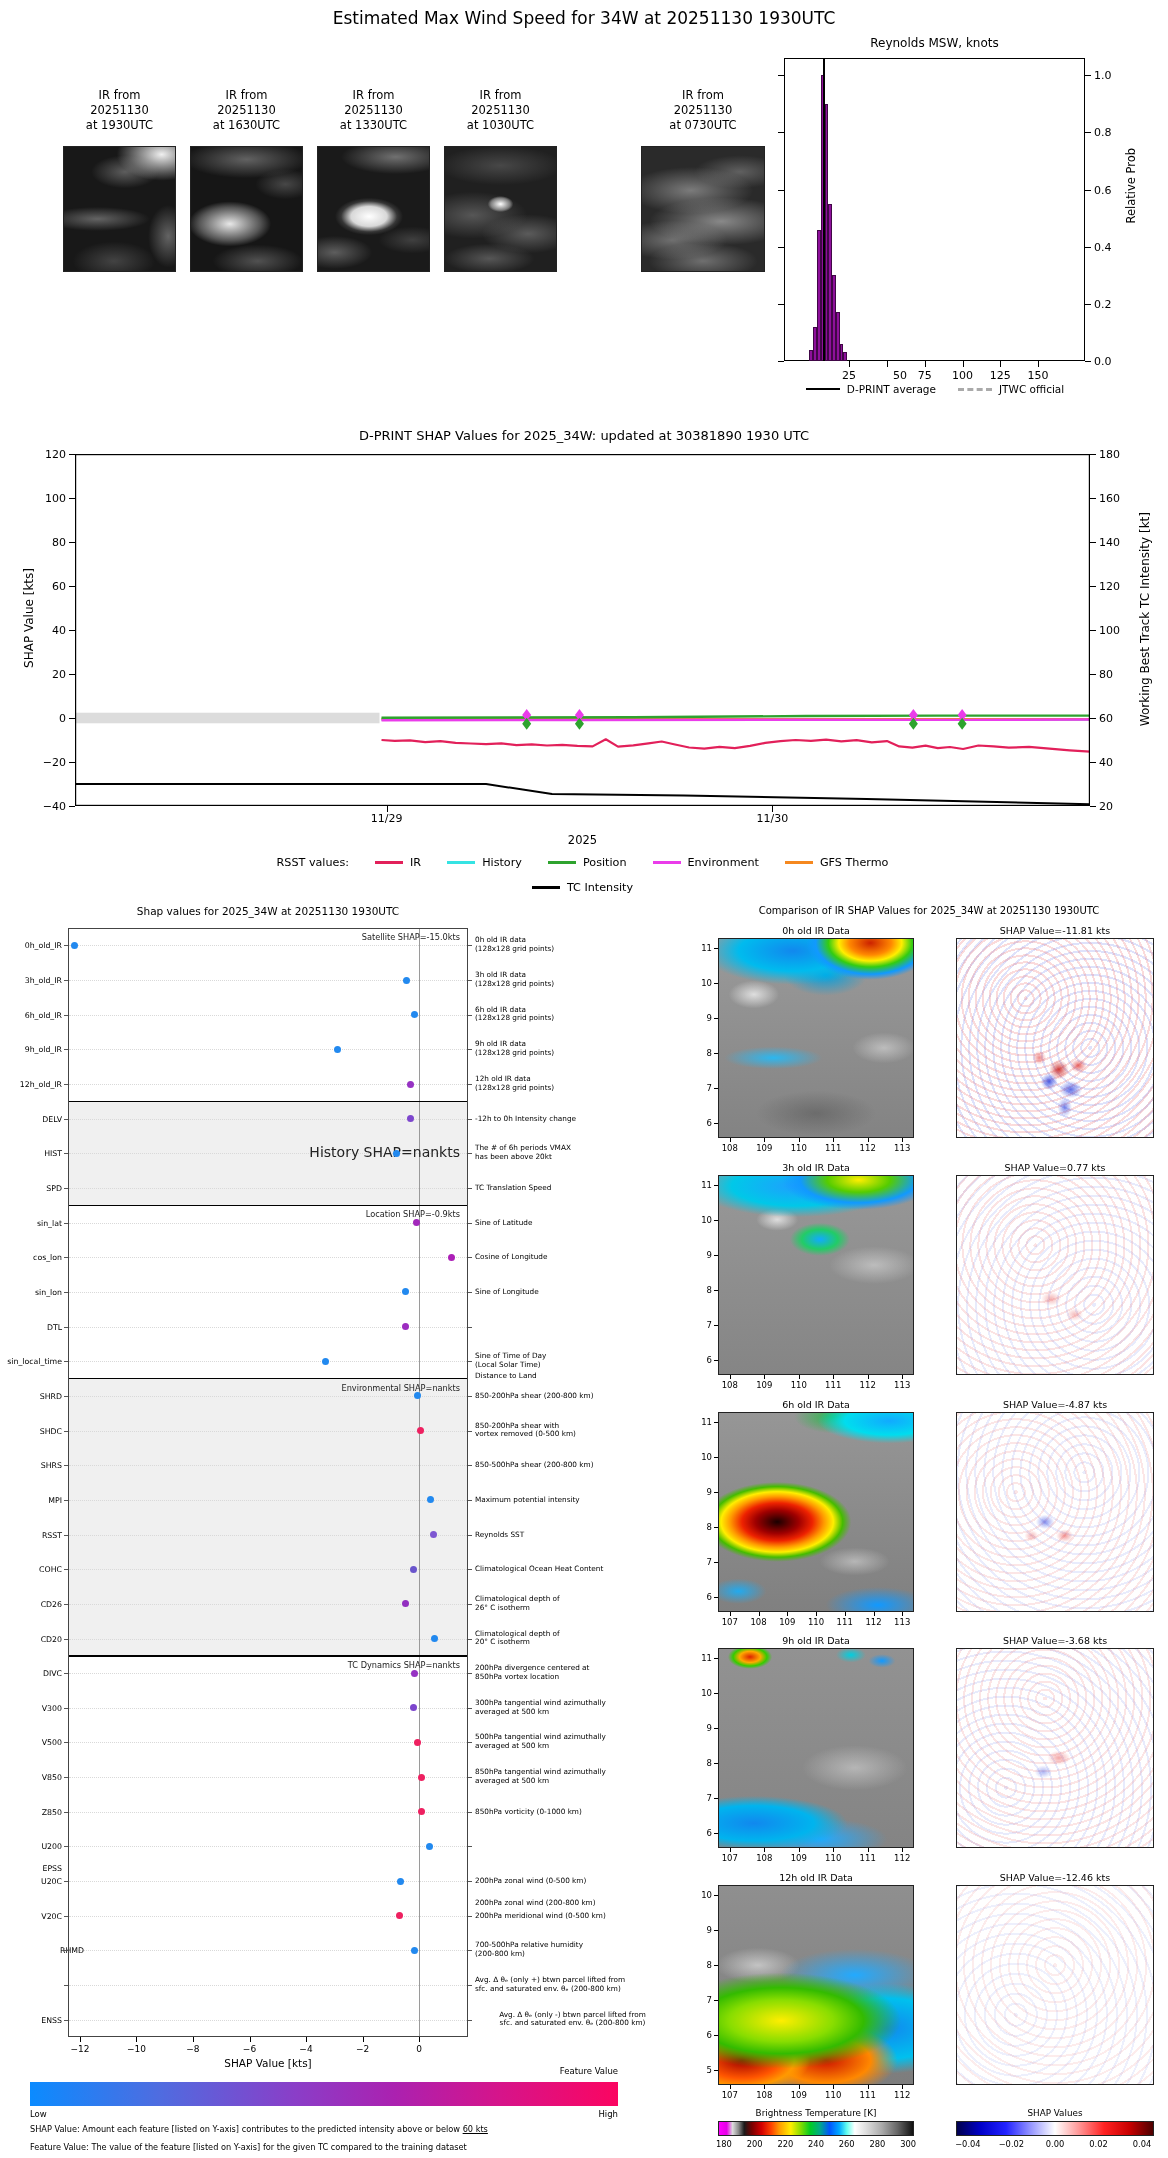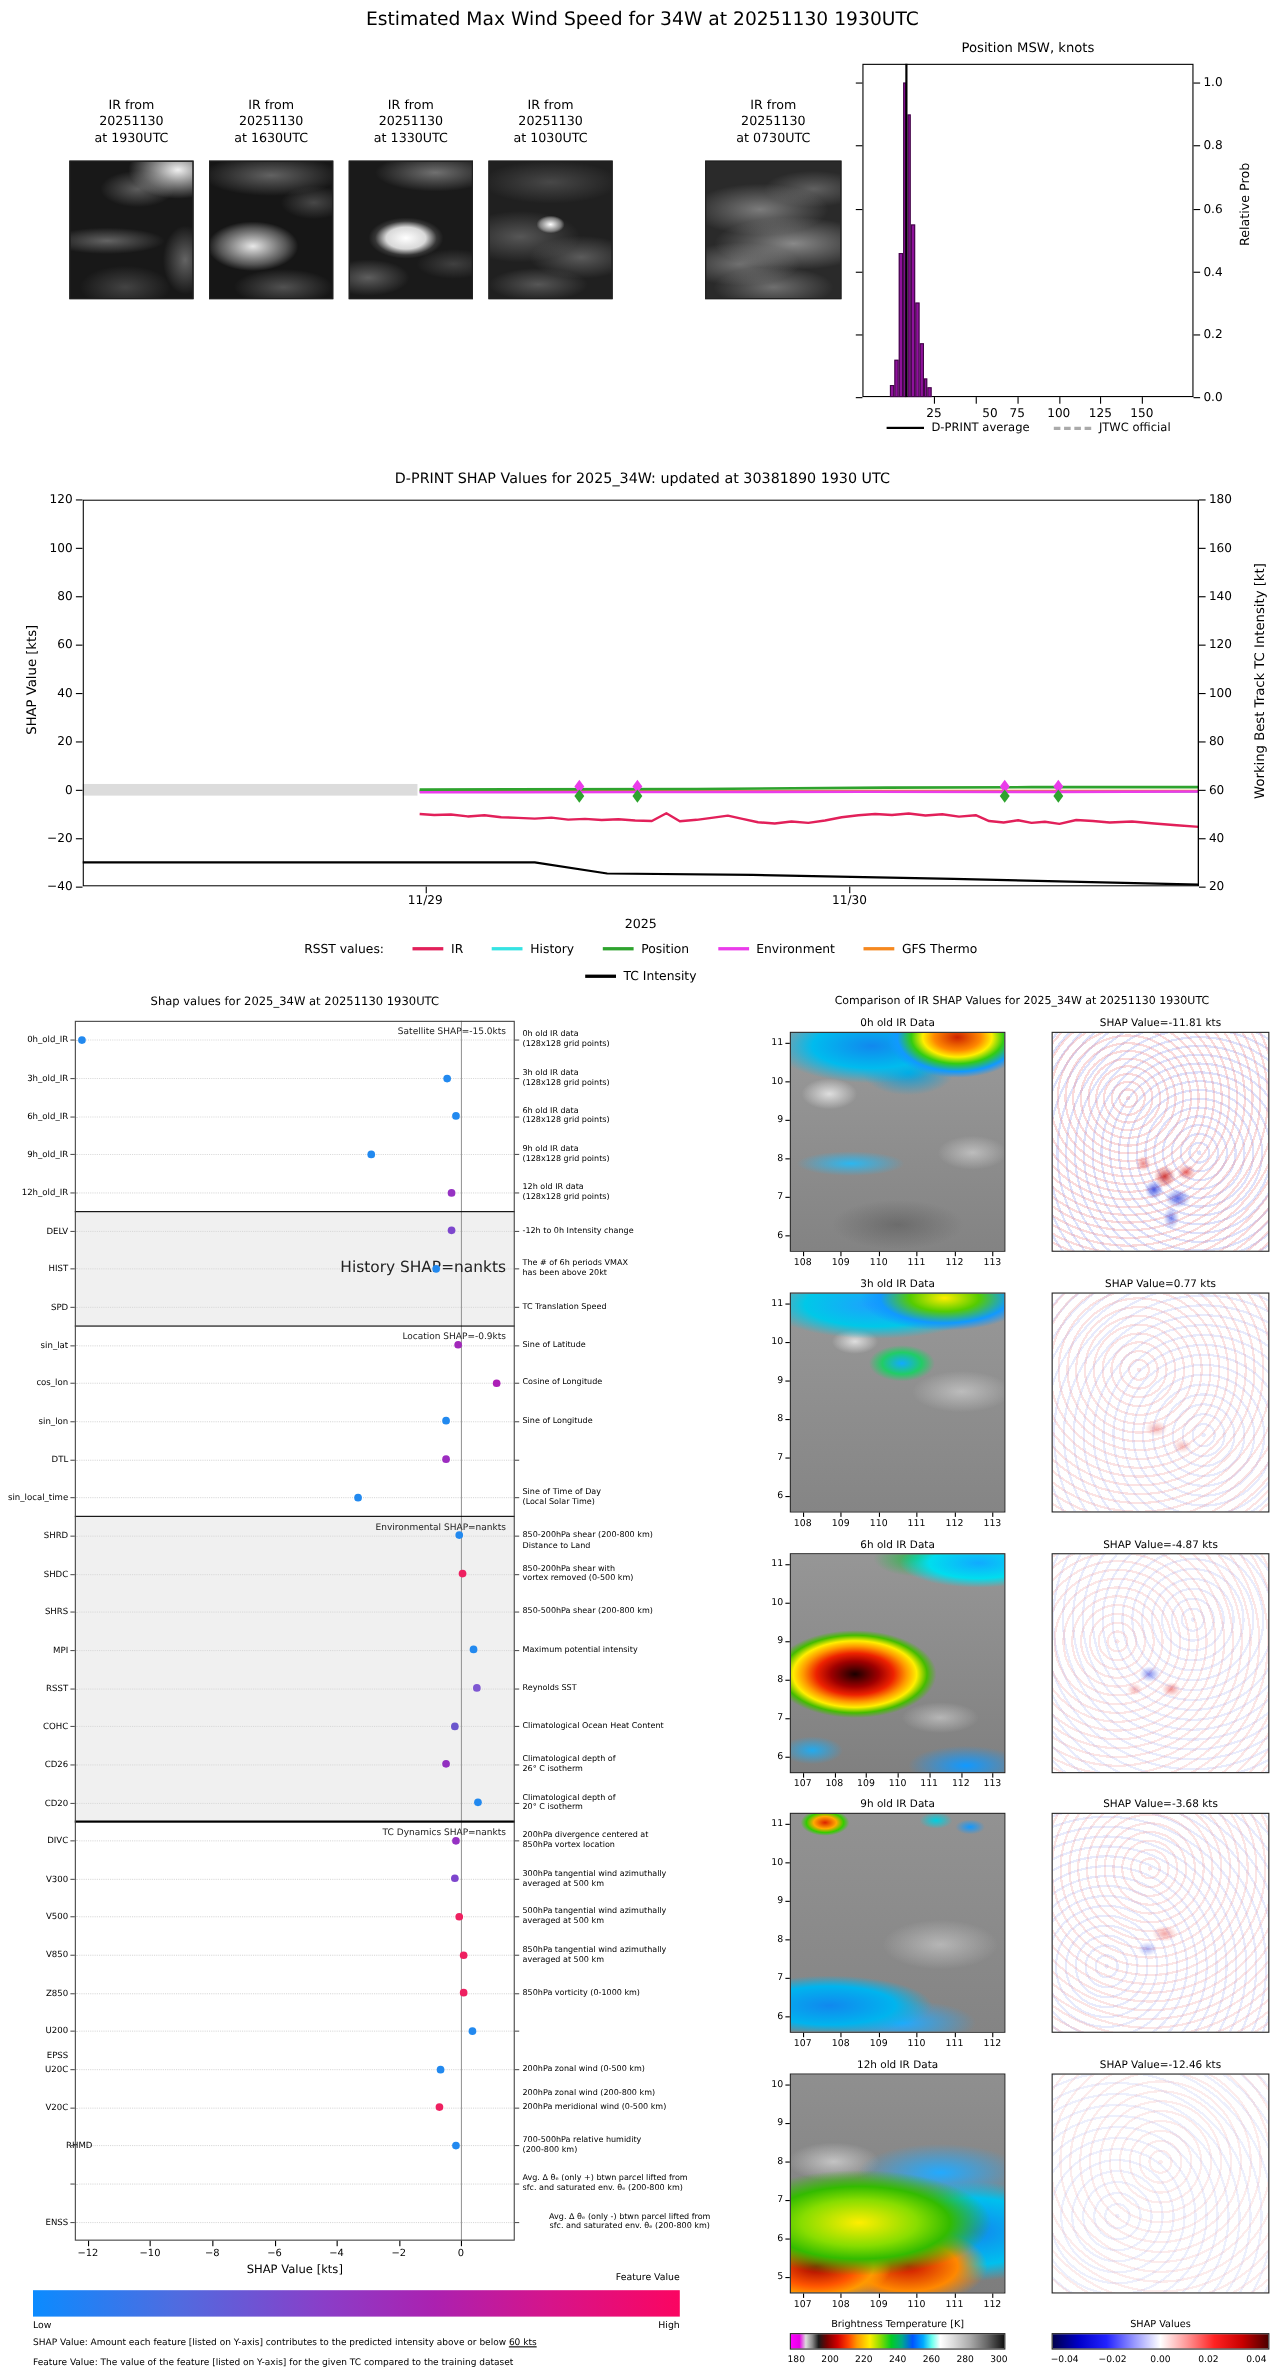--- a/index.html
+++ b/index.html
@@ -59,21 +59,21 @@
 20251130
 at 1030UTC</div>
       <div class="abs imgbox t4" style="left: 444px; top: 146px; width: 113px; height: 126px;"></div>
       <div class="abs ctr pre" style="left: 627px; top: 88px; width: 152px; font-size: 11.5px; line-height: 1.3;">IR from
 20251130
 at 0730UTC</div>
       <div class="abs imgbox t5" style="left: 641px; top: 146px; width: 124px; height: 126px;"></div>
     </div>
 
   <div id="hist">
-    <div class="abs ctr" style="left:784px;top:36px;width:301px;font-size:12px">Position MSW, knots</div>
+    <div class="abs ctr" style="left:784px;top:36px;width:301px;font-size:12px">Reynolds MSW, knots</div>
     <div class="abs rot" style="left:1124px;top:148px;font-size:11.5px">Relative Prob</div>
   <div class="abs" style="left: 784px; top: 58px; width: 301px; height: 303px; border: 1.2px solid rgb(0, 0, 0); box-sizing: border-box;"></div>
       <div class="abs" style="left: 809.3px; top: 349.6px; width: 3.8px; height: 11.4px; background: rgb(142, 16, 155); border: 1px solid rgba(0, 0, 0, 0.55); box-sizing: border-box;"></div>
       <div class="abs" style="left: 813.1px; top: 326.7px; width: 3.8px; height: 34.3px; background: rgb(142, 16, 155); border: 1px solid rgba(0, 0, 0, 0.55); box-sizing: border-box;"></div>
       <div class="abs" style="left: 816.9px; top: 229.5px; width: 3.8px; height: 131.5px; background: rgb(142, 16, 155); border: 1px solid rgba(0, 0, 0, 0.55); box-sizing: border-box;"></div>
       <div class="abs" style="left: 820.7px; top: 75.2px; width: 3.8px; height: 285.8px; background: rgb(142, 16, 155); border: 1px solid rgba(0, 0, 0, 0.55); box-sizing: border-box;"></div>
       <div class="abs" style="left: 824.5px; top: 103.7px; width: 3.8px; height: 257.3px; background: rgb(142, 16, 155); border: 1px solid rgba(0, 0, 0, 0.55); box-sizing: border-box;"></div>
       <div class="abs" style="left: 828.2px; top: 203.8px; width: 3.8px; height: 157.2px; background: rgb(142, 16, 155); border: 1px solid rgba(0, 0, 0, 0.55); box-sizing: border-box;"></div>
       <div class="abs" style="left: 832px; top: 275.2px; width: 3.8px; height: 85.8px; background: rgb(142, 16, 155); border: 1px solid rgba(0, 0, 0, 0.55); box-sizing: border-box;"></div>
       <div class="abs" style="left: 835.8px; top: 312.4px; width: 3.8px; height: 48.6px; background: rgb(142, 16, 155); border: 1px solid rgba(0, 0, 0, 0.55); box-sizing: border-box;"></div>
@@ -326,21 +326,21 @@
       <div class="abs pre vc" style="left: 475px; top: 1257.2px; width: 195px; font-size: 7.3px; line-height: 1.2;">Cosine of Longitude</div>
       <div class="abs rt vc" style="left: 0px; top: 1291.9px; width: 62px; font-size: 7.8px;">sin_lon</div>
       <div class="abs tick" style="left: 64px; top: 1291.9px; width: 4px; height: 1px; background: rgb(85, 85, 85);"></div>
       <div class="abs dot" style="left: 401.5px; top: 1288.4px; width: 7px; height: 7px; background: rgb(34, 137, 239);"></div>
       <div class="abs tick" style="left: 468px; top: 1291.9px; width: 4px; height: 1px; background: rgb(85, 85, 85);"></div>
       <div class="abs pre vc" style="left: 475px; top: 1291.9px; width: 195px; font-size: 7.3px; line-height: 1.2;">Sine of Longitude</div>
       <div class="abs rt vc" style="left: 0px; top: 1326.5px; width: 62px; font-size: 7.8px;">DTL</div>
       <div class="abs tick" style="left: 64px; top: 1326.5px; width: 4px; height: 1px; background: rgb(85, 85, 85);"></div>
       <div class="abs dot" style="left: 401.5px; top: 1323px; width: 7px; height: 7px; background: rgb(156, 44, 192);"></div>
       <div class="abs tick" style="left: 468px; top: 1326.5px; width: 4px; height: 1px; background: rgb(85, 85, 85);"></div>
-      <div class="abs pre vc" style="left: 475px; top: 1406px; width: 195px; font-size: 7.3px; line-height: 1.2;">Distance to Land</div>
+      <div class="abs pre vc" style="left: 475px; top: 1376px; width: 195px; font-size: 7.3px; line-height: 1.2;">Distance to Land</div>
       <div class="abs rt vc" style="left: 0px; top: 1361.2px; width: 62px; font-size: 7.8px;">sin_local_time</div>
       <div class="abs tick" style="left: 64px; top: 1361.2px; width: 4px; height: 1px; background: rgb(85, 85, 85);"></div>
       <div class="abs dot" style="left: 322.3px; top: 1357.7px; width: 7px; height: 7px; background: rgb(34, 137, 239);"></div>
       <div class="abs tick" style="left: 468px; top: 1361.2px; width: 4px; height: 1px; background: rgb(85, 85, 85);"></div>
       <div class="abs pre vc" style="left: 475px; top: 1361.2px; width: 195px; font-size: 7.3px; line-height: 1.2;">Sine of Time of Day
 (Local Solar Time)</div>
       <div class="abs rt vc" style="left: 0px; top: 1395.9px; width: 62px; font-size: 7.8px;">SHRD</div>
       <div class="abs tick" style="left: 64px; top: 1395.9px; width: 4px; height: 1px; background: rgb(85, 85, 85);"></div>
       <div class="abs dot" style="left: 414.2px; top: 1392.4px; width: 7px; height: 7px; background: rgb(34, 137, 239);"></div>
       <div class="abs tick" style="left: 468px; top: 1395.9px; width: 4px; height: 1px; background: rgb(85, 85, 85);"></div>

